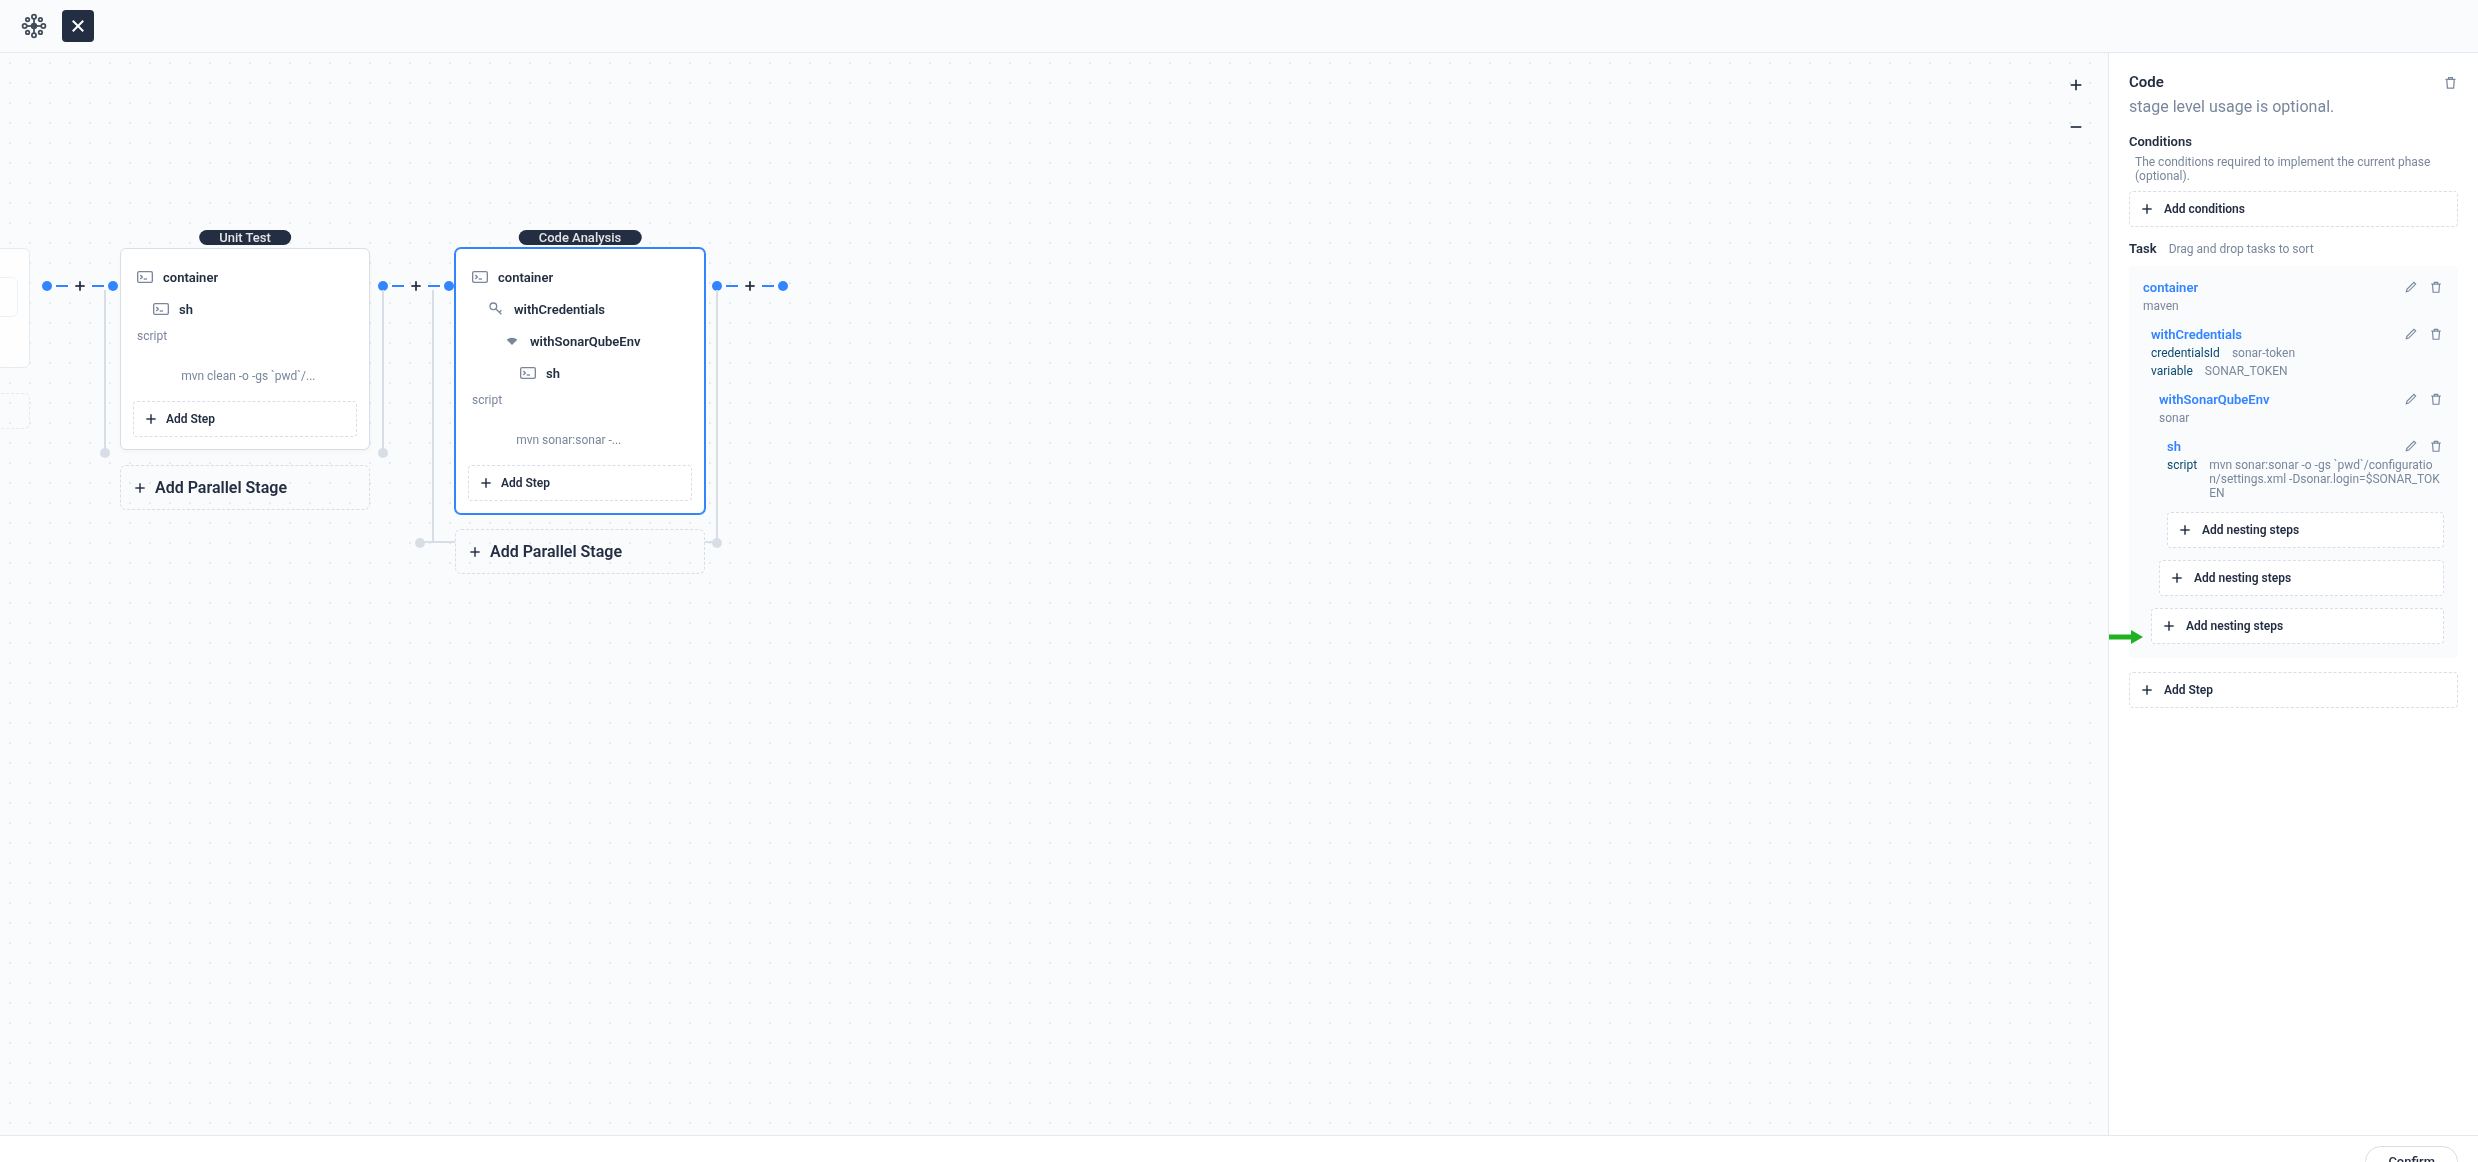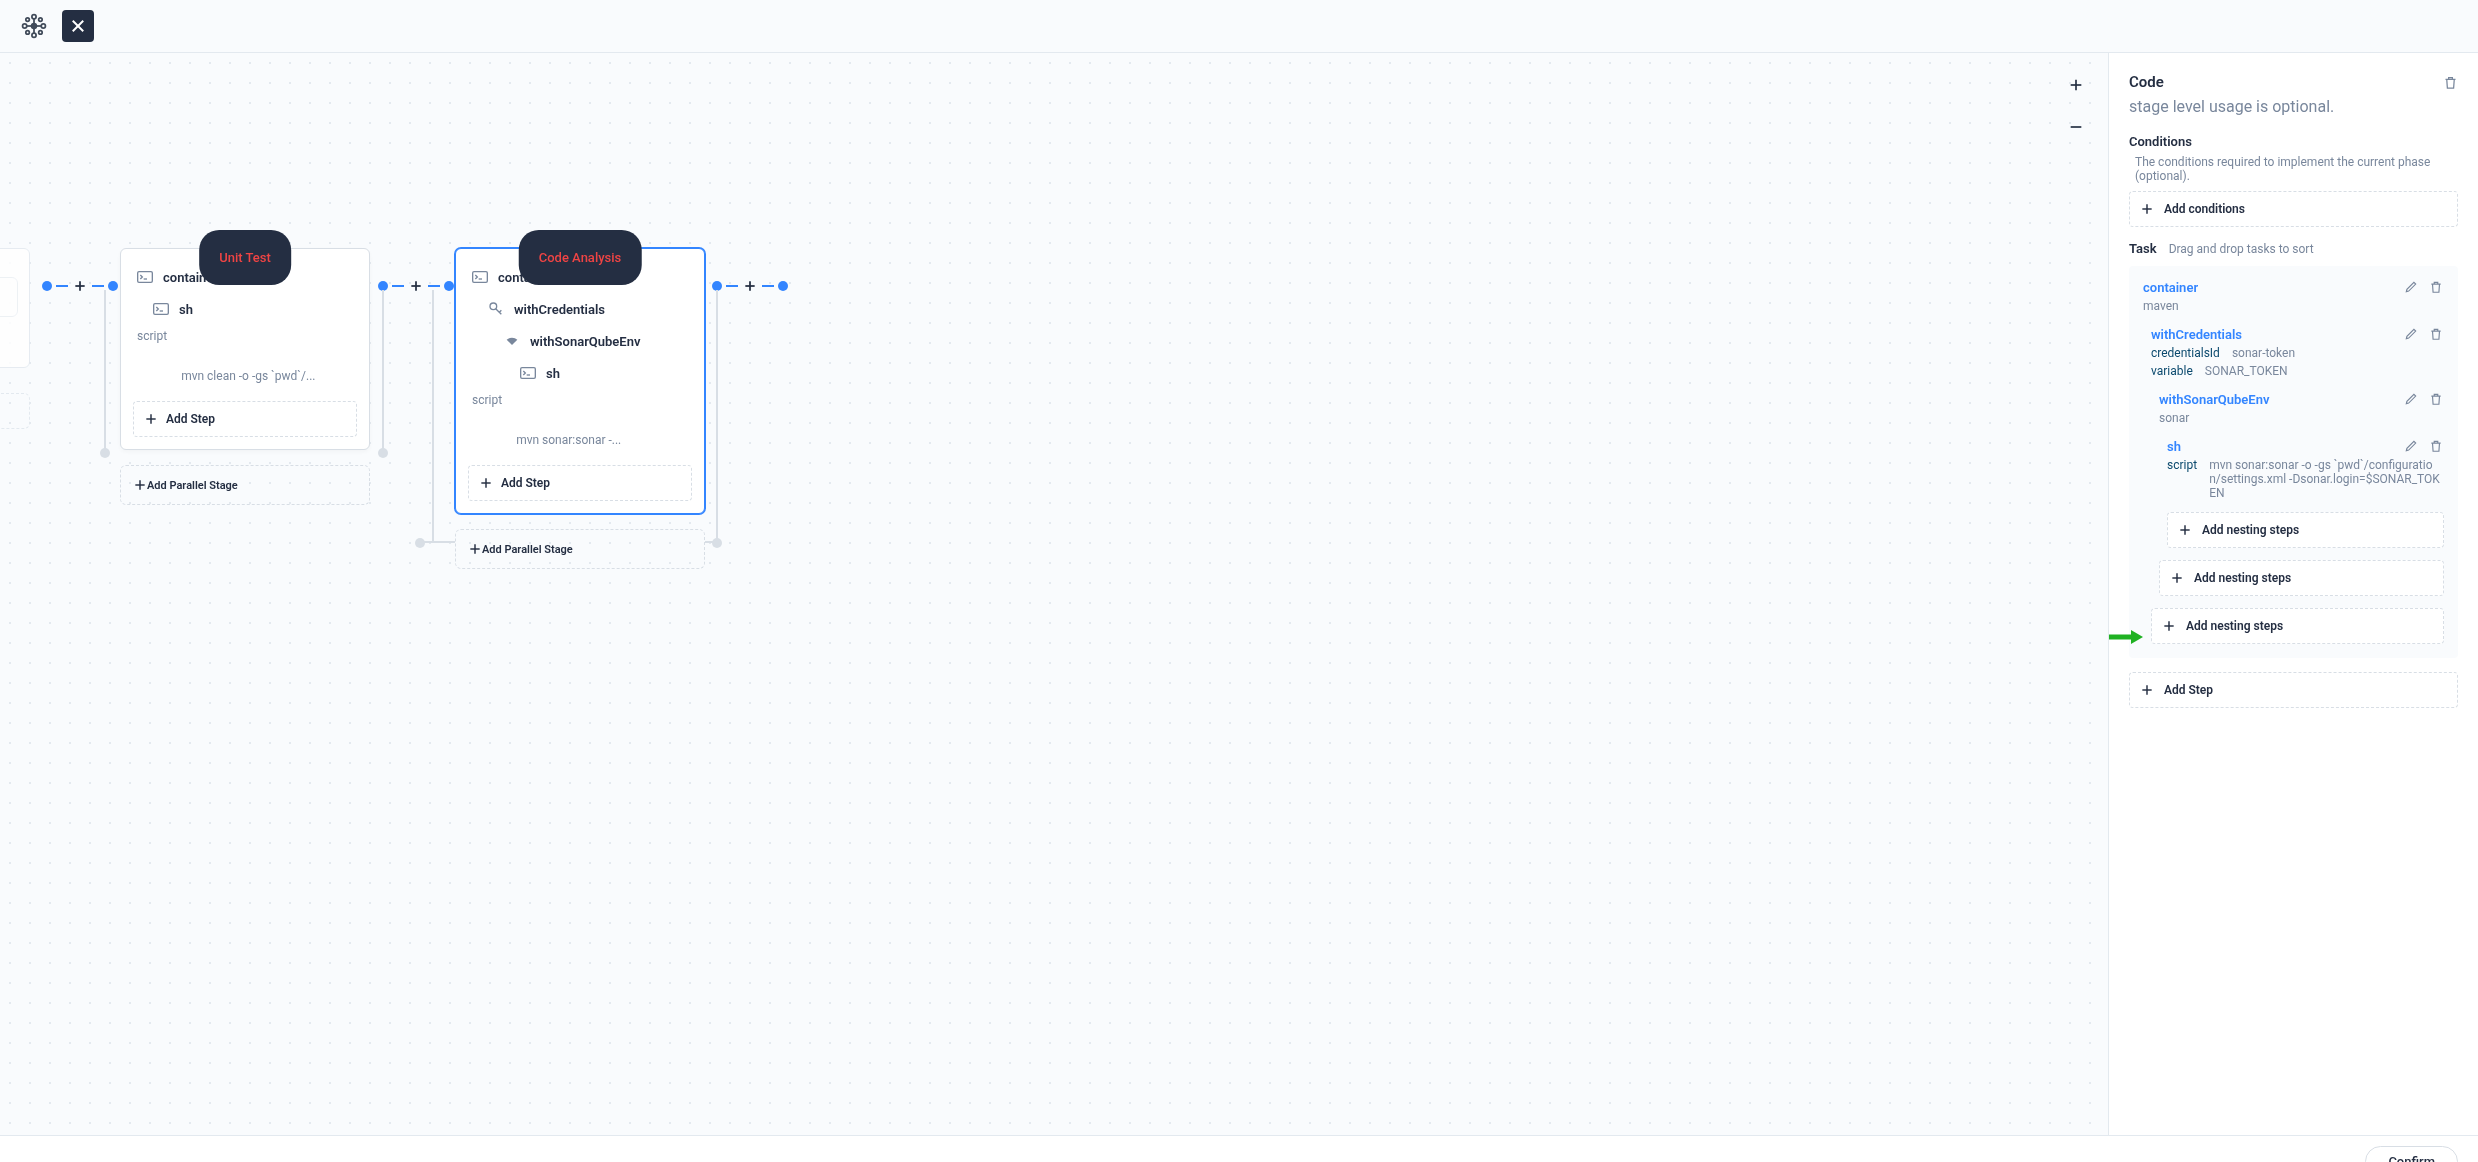--- a/index.html
+++ b/index.html
@@ -8,33 +8,33 @@
   .header-logo { margin-right: 14px; color: #414b5a; }
   .header-text { flex: 1; }
   .header-title { font-size: 14px; font-weight: 600; color: #242e42; }
   .header-sub { font-size: 12px; color: #79879c; margin-top: 2px; }
   .header-close { width: 32px; height: 32px; background: #242e42; border-radius: 4px; display: flex; align-items: center; justify-content: center; cursor: pointer; color: #fff; }
   .main { display: flex; height: calc(100vh - 80px); }
   .canvas { flex: 1; position: relative; background-image: radial-gradient(circle, #e3e9ef 1px, transparent 1px); background-size: 20px 20px; overflow: hidden; }
   .zoom-ctrl { position: absolute; top: 20px; right: 20px; display: flex; flex-direction: column; gap: 18px; }
   .zoom-btn { width: 24px; height: 24px; display: flex; align-items: center; justify-content: center; cursor: pointer; color: #242e42; }
   .stage-wrap { position: absolute; }
-  .stage-pill { background: #242e42; color: #ef4444; font-size: 13px; font-weight: 500; padding: 20px 20px; border-radius: 20px; display: inline-block; position: absolute; left: 50%; transform: translateX(-50%); top: -18px; z-index: 2; white-space: nowrap; }
+  .stage-pill { background: #242e42; color: #e5e5e5; font-size: 13px; font-weight: 500; padding: 0 20px; border-radius: 20px; display: inline-block; position: absolute; left: 50%; transform: translateX(-50%); top: -18px; z-index: 2; white-space: nowrap; }
   .stage-card { background: #fff; border: 1px solid #d8dee5; border-radius: 6px; padding: 12px; width: 250px; box-shadow: 0 2px 4px rgba(0,0,0,0.03); }
   .stage-card.active { border: 1px solid #3385ff; box-shadow: 0 0 0 1px #3385ff; }
   .step-row { display: flex; align-items: center; gap: 10px; padding: 8px 4px; font-size: 13px; color: #242e42; font-weight: 600; }
   .step-row.sub { padding-left: 20px; }
   .step-row.sub2 { padding-left: 36px; }
   .step-row.sub3 { padding-left: 52px; }
   .step-icon { width: 16px; height: 16px; display: inline-flex; align-items: center; justify-content: center; color: #79879c; flex-shrink: 0; }
   .script-row { font-size: 12px; color: #79879c; padding: 4px 4px 10px 4px; display: flex; gap: 14px; }
   .script-row .lbl { color: #79879c; }
   .script-row .val { color: #79879c; overflow: hidden; text-overflow: ellipsis; white-space: nowrap; margin-top: 40px; }
   .add-btn { border: 1px dashed #d8dee5; border-radius: 4px; padding: 10px; display: flex; align-items: center; gap: 8px; font-size: 12px; font-weight: 600; color: #242e42; cursor: pointer; margin-top: 8px; background: #fff; }
-  .add-parallel { border: 1px dashed #d8dee5; border-radius: 6px; padding: 12px; display: flex; align-items: center; font-size: 11px; font-weight: 600; color: #242e42; cursor: pointer; margin-top: 15px; width: 250px; justify-content: flex-start; background: transparent; }
+  .add-parallel { border: 1px dashed #d8dee5; border-radius: 6px; padding: 12px; display: flex; align-items: center; gap: 8px; font-size: 16px; font-weight: 600; color: #242e42; cursor: pointer; margin-top: 15px; width: 250px; justify-content: flex-start; background: transparent; }
   .connector { position: absolute; display: flex; align-items: center; gap: 4px; }
   .dot { width: 10px; height: 10px; border-radius: 50%; background: #3385ff; }
   .dot-plus { width: 16px; height: 16px; display: flex; align-items: center; justify-content: center; color: #242e42; font-size: 18px; cursor: pointer; }
   .line { height: 2px; background: #3385ff; }
   .side-dot { position: absolute; width: 10px; height: 10px; border-radius: 50%; background: #d8dee5; }
   .rail-line { position: absolute; background: #d8dee5; }
   .panel { width: 370px; border-left: 1px solid #e3e9ef; background: #fff; overflow-y: auto; padding: 20px; }
   .panel-h { font-size: 15px; font-weight: 600; color: #242e42; display: flex; justify-content: space-between; align-items: center; }
   .panel-desc { font-size: 16px; color: #79879c; margin-top: 6px; margin-bottom: 18px; }
   .panel-section { margin-bottom: 14px; }

